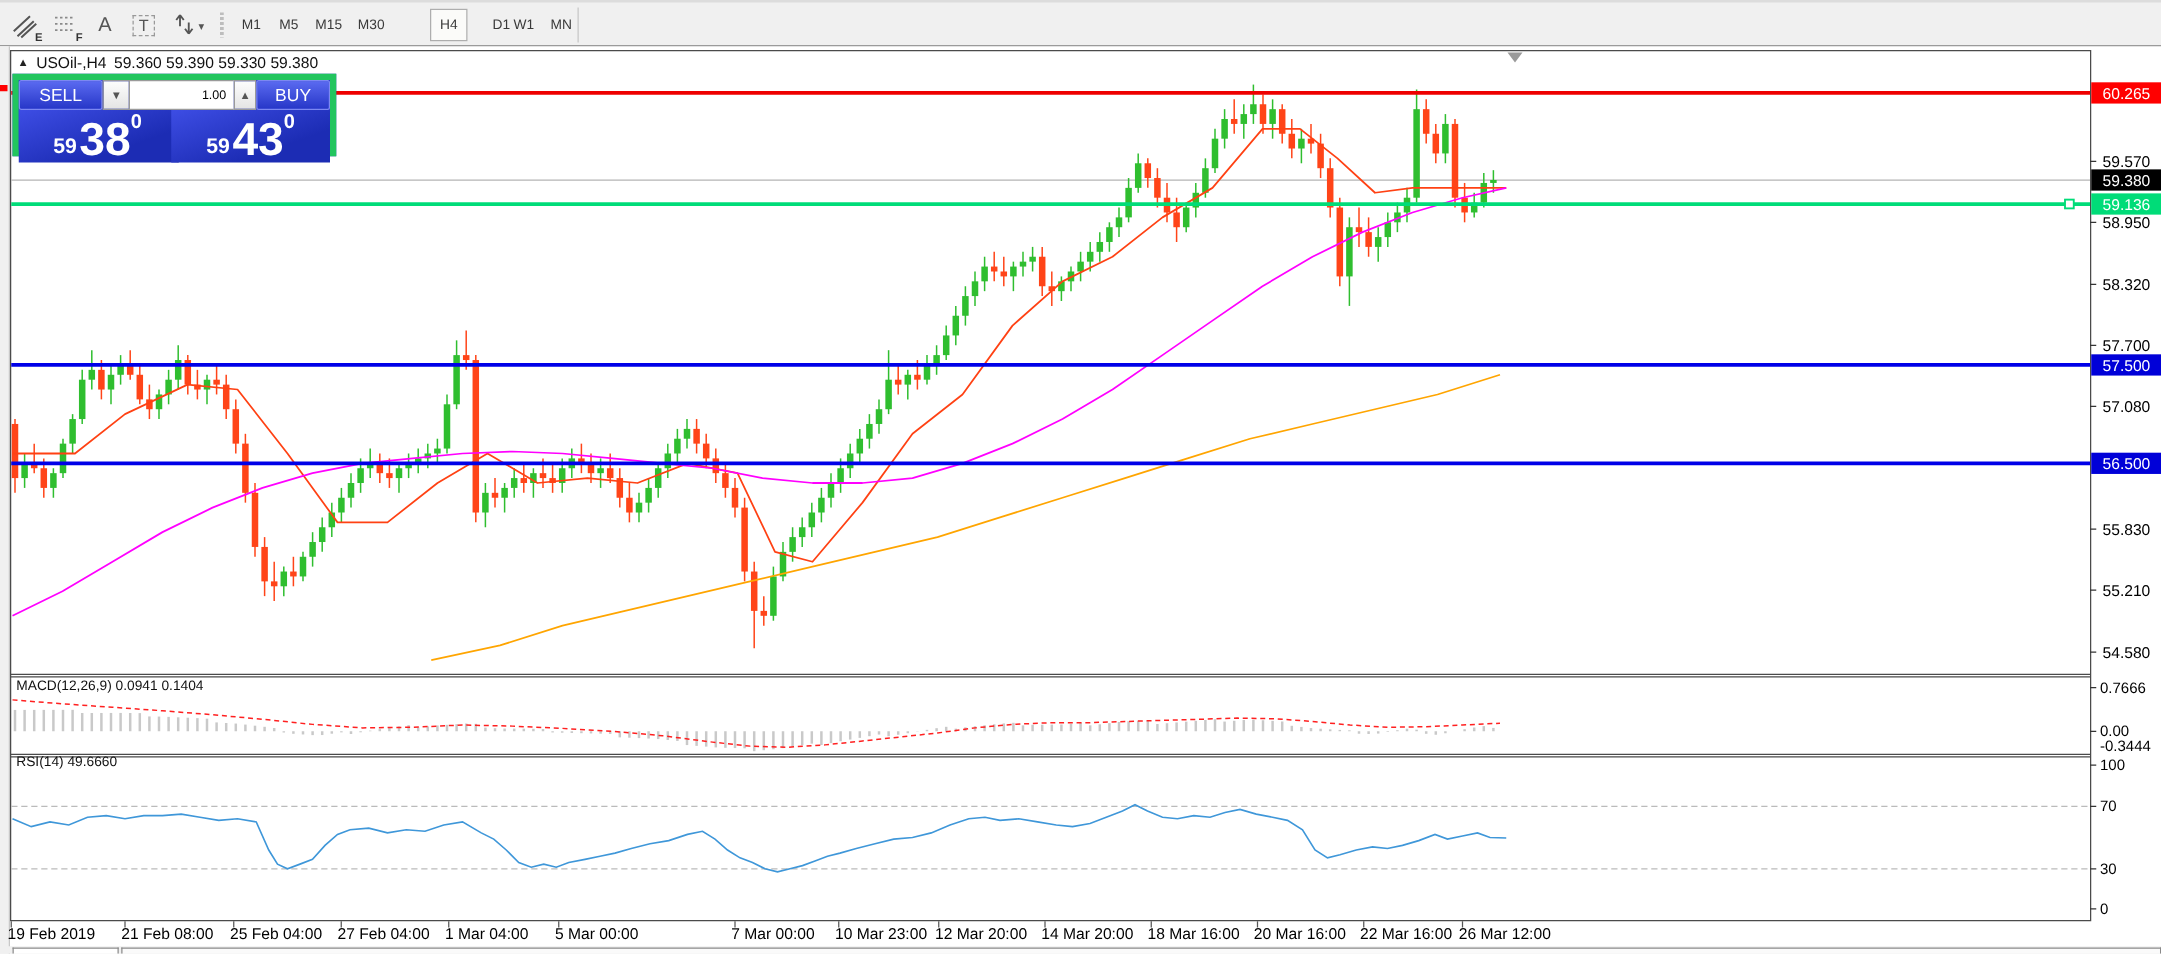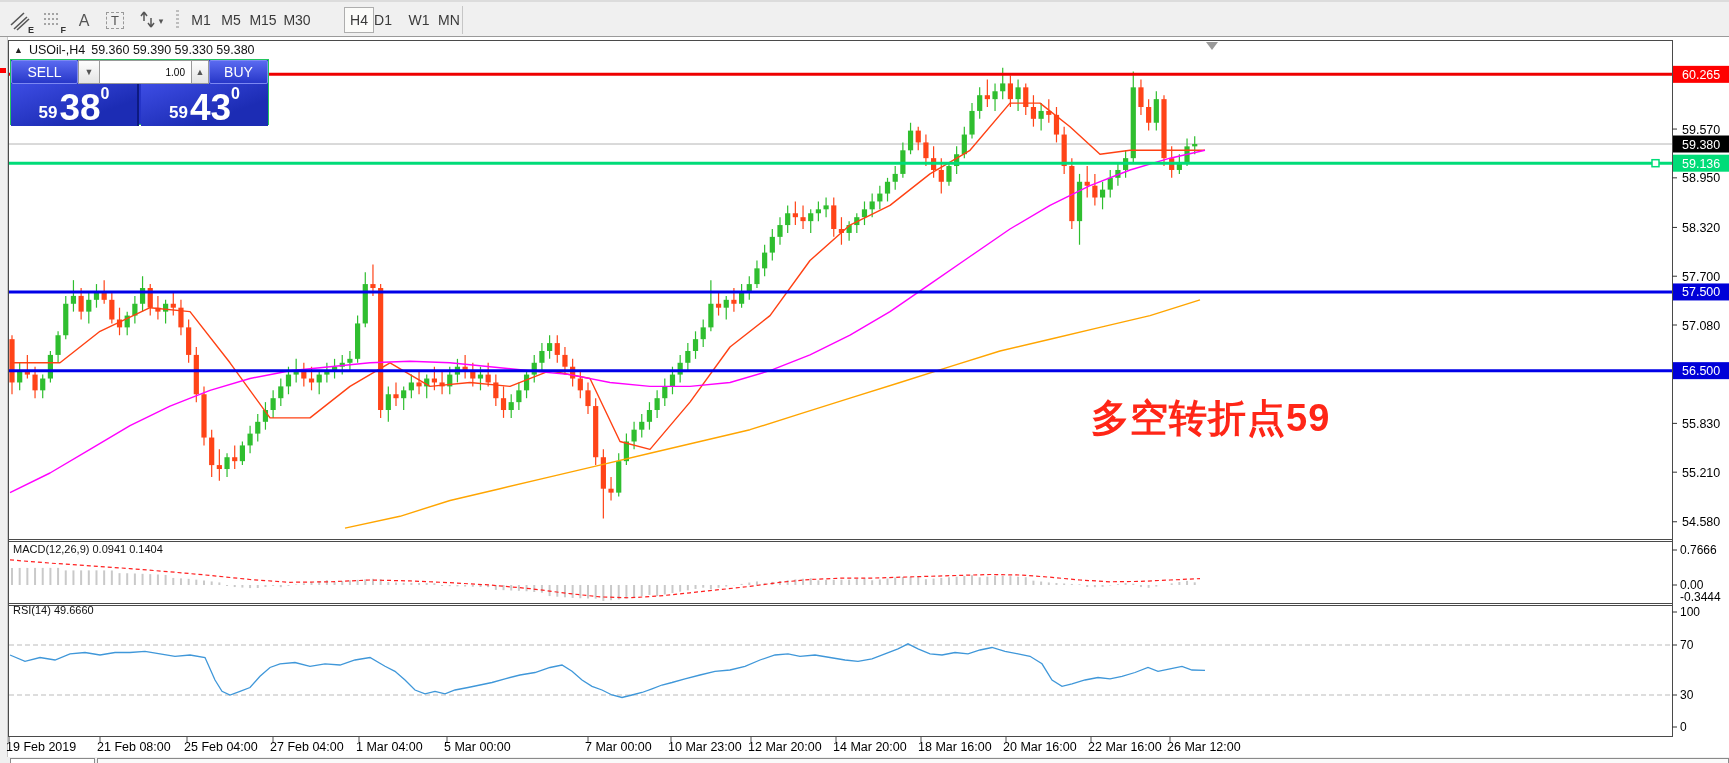--- a/index.html
+++ b/index.html
@@ -8,39 +8,39 @@
   #stage { position:relative; width:1729px; height:763px; background:#ffffff; }
 
   
   #toolbar { position:absolute; left:0; top:0; width:1729px; height:37px;
              background:#f0f0f0; border-bottom:1px solid #9a9a9a; border-top:2px solid #dcdcdc; }
   .toolbtn { position:absolute; top:5px; height:27px; display:flex; align-items:center;
              justify-content:center; color:#444; cursor:pointer; border:1px solid transparent; }
   .toolico { position:relative; width:24px; height:24px; }
   .toolico .sub { position:absolute; right:-1px; bottom:-2px; font-size:9px; font-weight:700; color:#333; }
   .tf { position:absolute; top:5px; height:26px; width:30px; display:flex; align-items:center;
-        justify-content:center; font-size:14px; color:#3a3a3a; cursor:pointer;
+        justify-content:center; font-size:11px; color:#3a3a3a; cursor:pointer;
         border:1px solid transparent; }
   .tf.active { background:#fbfbf9; border:1px solid #aeaeae; }
   .vsep { position:absolute; top:4px; width:1px; height:28px; background:#c6c6c6; }
   .grip { position:absolute; top:8px; width:3px; height:20px;
           background:repeating-linear-gradient(#bdbdbd 0 2px, #f0f0f0 2px 4px); }
 
   
   #leftedge { position:absolute; left:0; top:37px; width:8px; height:726px;
               background:#f0f0f0; border-right:1px solid #c8c8c8; }
   #redmark { position:absolute; left:0; top:68px; width:6px; height:5px; background:#ff0000; }
   #chartbg { position:absolute; left:8px; top:40px; width:1721px; height:717px; background:#ffffff; }
   #titlebar { position:absolute; left:14px; top:42px; height:16px; display:flex;
               align-items:center; font-size:12.5px; color:#111; gap:6px; }
   #titlebar .arrow { font-size:9px; color:#222; }
 
   
   #orderpanel { position:absolute; left:10px; top:59px; width:259px; height:66px; z-index:30;
-                background:#2434c8; border:1px solid #22c55e; }
+                background:#2434c8; border:5px solid #22c55e; }
   .op-row1 { position:absolute; left:0; top:0; width:100%; height:24px; display:flex; }
   .op-btn { color:#fff; font-size:14px; display:flex; align-items:center; justify-content:center;
             background:linear-gradient(#5a6af0,#2737c8); border:1px solid #7c88f2;
             border-radius:2px; cursor:pointer; }
   #sellbtn { width:67px; } #buybtn { width:59px; }
   .spin { width:22px; background:linear-gradient(#fdfdfd,#e4e4e4); border:1px solid #9a9a9a;
           color:#555; font-size:9px; display:flex; align-items:center; justify-content:center; cursor:pointer; }
   #volinput { flex:1; min-width:0; border:1px solid #9a9a9a; border-left:none; border-right:none;
               text-align:right; font-size:10px; padding-right:6px; color:#000;
               font-family:"Liberation Sans",sans-serif; }
@@ -107,21 +107,21 @@
       <span style="font-size:9px;color:#555;margin-left:2px;">▾</span>
     </div>
     <div class="grip" style="left:176px;"></div>
     <div id="tfbar">
         <div class="tf" style="left: 186px; width: 30px;">M1</div>
         <div class="tf" style="left: 216px; width: 30px;">M5</div>
         <div class="tf" style="left: 246px; width: 34px;">M15</div>
         <div class="tf" style="left: 280px; width: 34px;">M30</div>
         <div class="tf" style="left: 314px; width: 30px; margin-left: 34px;">H1</div>
         <div class="tf active" style="left: 344px; width: 30px;">H4</div>
-        <div class="tf" style="left: 368px; width: 30px;">D1</div>
+        <div class="tf" style="left: 386px; width: 30px;">D1</div>
         <div class="tf" style="left: 404px; width: 30px;">W1</div>
         <div class="tf" style="left: 434px; width: 30px;">MN</div>
       </div>
     <div class="vsep" style="left:462px;"></div>
   </div>
 
   <div id="leftedge"></div>
   <div id="redmark"></div>
   <div id="chartbg"></div>
 
@@ -723,18 +723,17 @@
         <line x1="1091" y1="737" x2="1091" y2="742" stroke="#555" stroke-width="1"></line>
         <text x="1088" y="751" fill="#000" font-size="12.5">22 Mar 16:00</text>
         <line x1="1170" y1="737" x2="1170" y2="742" stroke="#555" stroke-width="1"></line>
         <text x="1167" y="751" fill="#000" font-size="12.5">26 Mar 12:00</text>
       </g>
     </svg>
 
   <div class="panel-label" style="left:13px;top:543px;">MACD(12,26,9) 0.0941 0.1404</div>
   <div class="panel-label" style="left:13px;top:604px;">RSI(14) 49.6660</div>
 
-  <div id="annotation">多空转折点59</div>
 
   <div id="bottomstrip"></div>
   <div id="bottomtab"></div>
   <div id="bottompane"></div>
 </div>
 
 </body></html>

